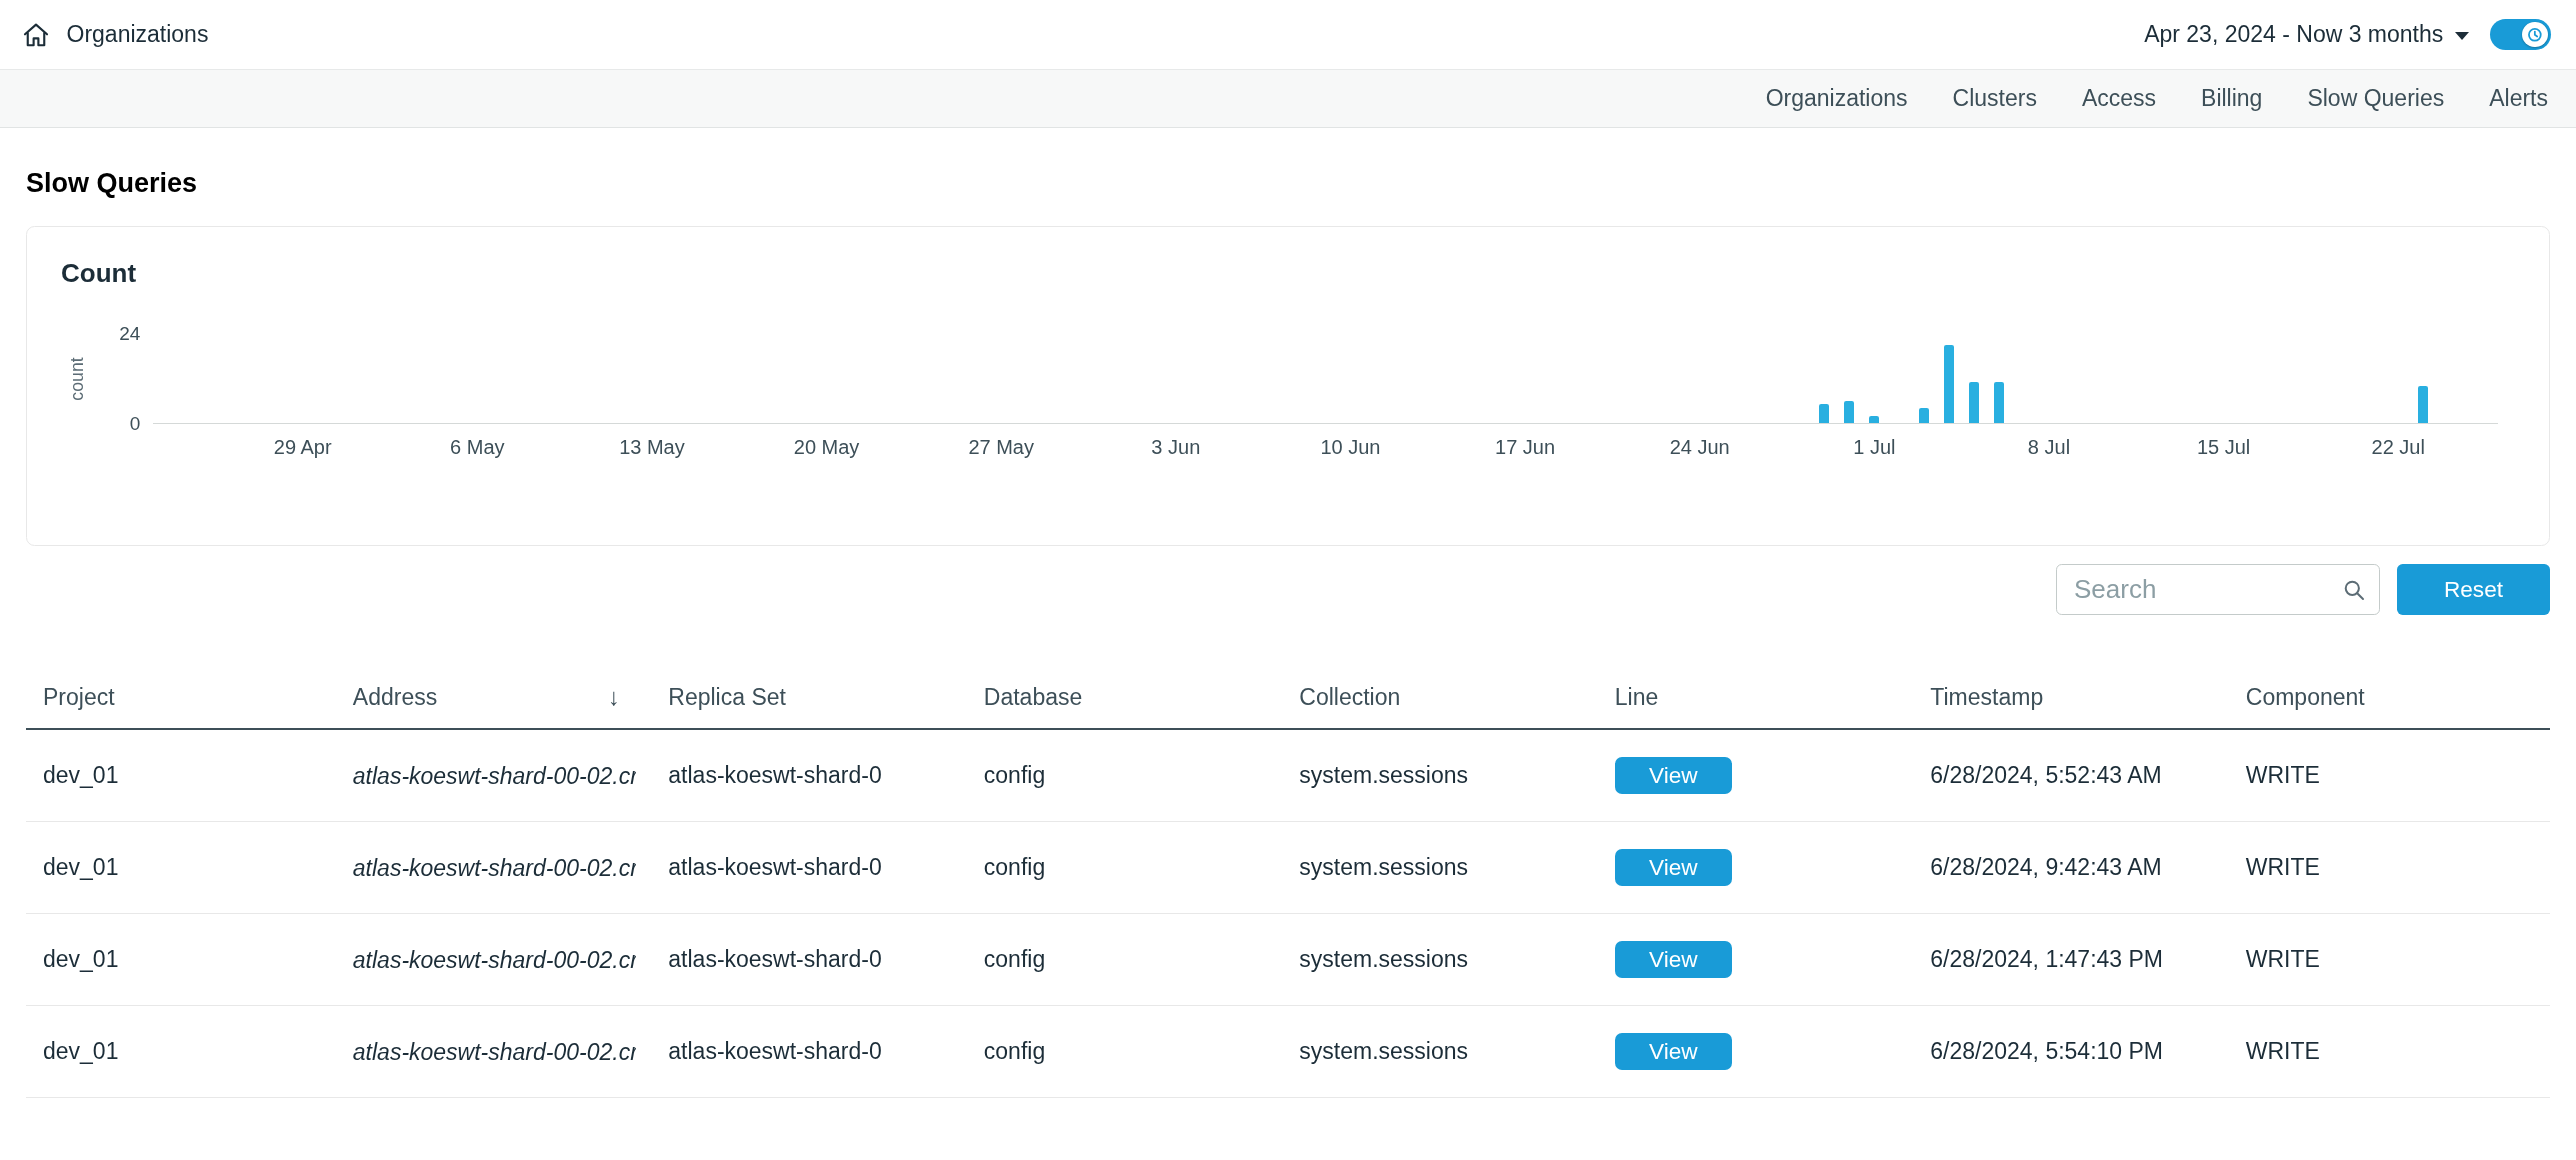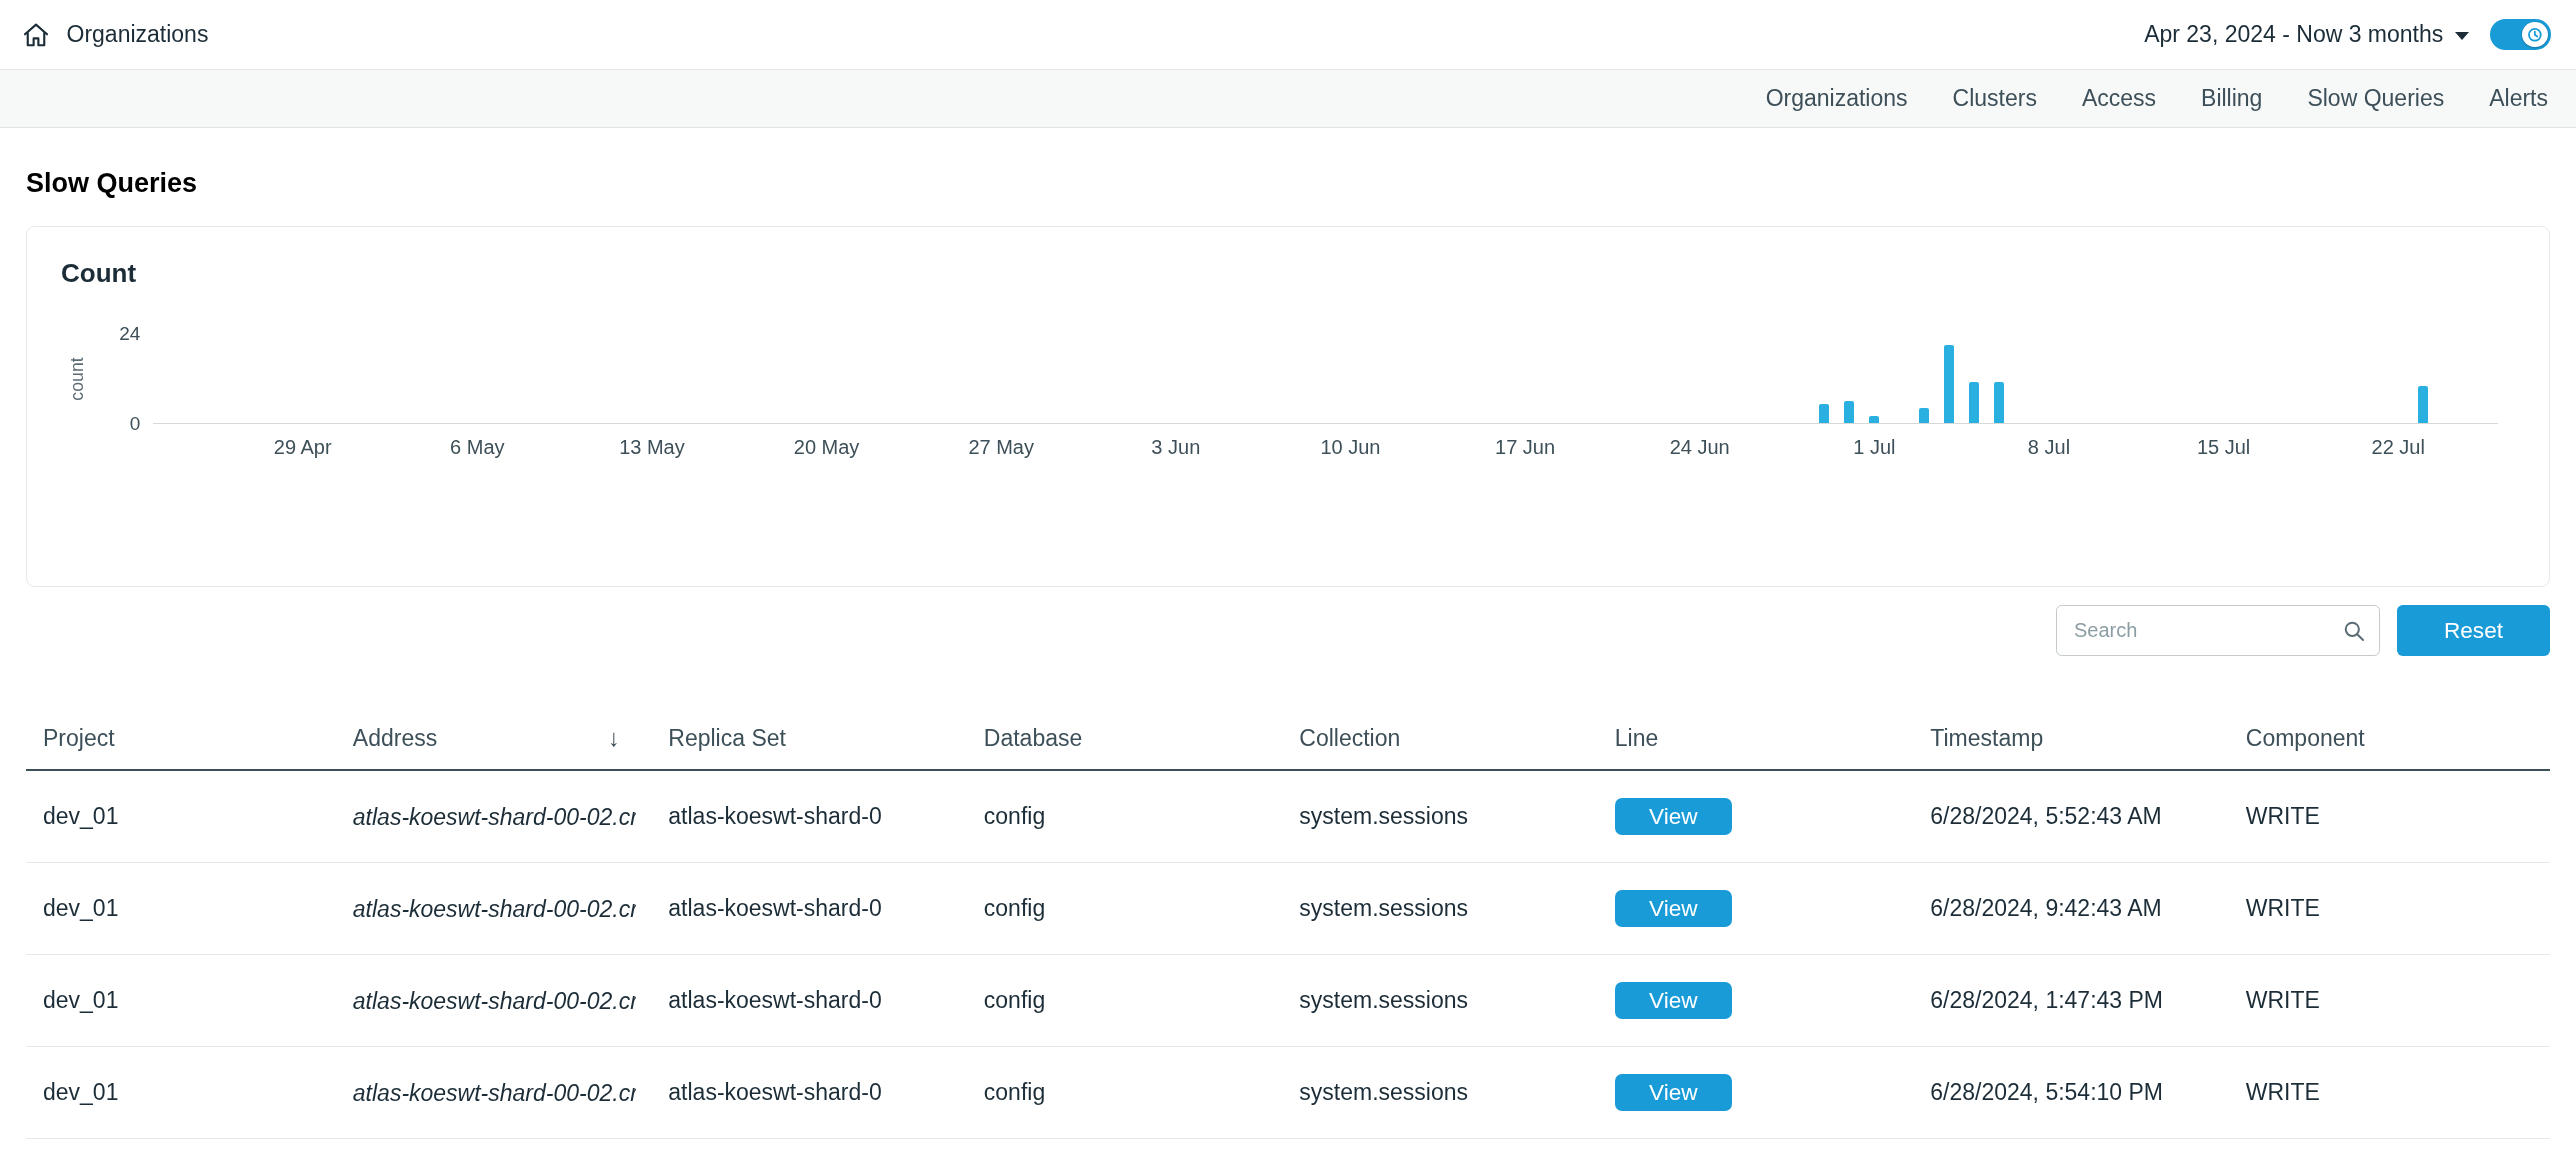--- a/index.html
+++ b/index.html
@@ -43,21 +43,21 @@
     gap: 45px; padding-right: 28px; font-size: 23px; color: #3D4F58;
   }
   .nav-item { cursor: pointer; white-space: nowrap; }
 
   
   .page-content { padding: 0 26px; }
   .page-title { font-size: 27px; font-weight: 700; color: #000; margin: 40px 0 27px 0; }
 
   
   .chart-card {
-    border: 0.7px solid #E8E8E8; border-radius: 8.5px; height: 361px;
+    border: 0.7px solid #E8E8E8; border-radius: 8.5px; height: 320px;
     padding: 31px 34px 0 34px; background: #fff; margin-top: 8px;
   }
   .count-title { font-size: 26px; font-weight: 700; margin: 0 0 0 0; color: #1C2D38; }
 
   .chart-area { display: flex; align-items: stretch; height: 90px; margin-top: 45px; margin-right: 17px; }
   .y-axis-label { width: 31px; position: relative; flex: 0 0 auto; }
   .y-axis-label span {
     position: absolute; top: 50%; left: 50%;
     transform: translate(-50%,-50%) rotate(-90deg);
     font-size: 17.7px; color: #5C6C75; white-space: nowrap;
@@ -80,21 +80,21 @@
     margin-top: 73px;
   }
   .legend-dot { width: 19px; height: 19px; border-radius: 50%; background: var(--bar); }
   .legend-label { font-size: 22px; font-weight: 700; color: #3D4F58; }
 
   
   .filter-row { display: flex; justify-content: flex-end; align-items: center; gap: 17px; margin-top: 18.4px; }
   .search-box { position: relative; width: 324px; height: 51px; }
   .search-box input {
     width: 100%; height: 100%; border: 0.7px solid #C4CBCA; border-radius: 5.7px;
-    padding: 0 54px 0 17px; font-size: 20px; color: #1C2D38; outline: none;
+    padding: 0 54px 0 17px; font-size: 26px; color: #1C2D38; outline: none;
     font-family: "Liberation Sans", "DejaVu Sans", sans-serif;
   }
   .search-box input::placeholder { color: #8C9EA4; }
   .search-icon { position: absolute; right: 14px; top: 50%; transform: translateY(-50%); display: flex; }
   .reset-btn {
     width: 153px; height: 51px; background: var(--accent); color: #fff; border: none;
     border-radius: 5.7px; font-size: 22.6px; font-weight: 500; cursor: pointer;
     font-family: "Liberation Sans", "DejaVu Sans", sans-serif;
   }
 

